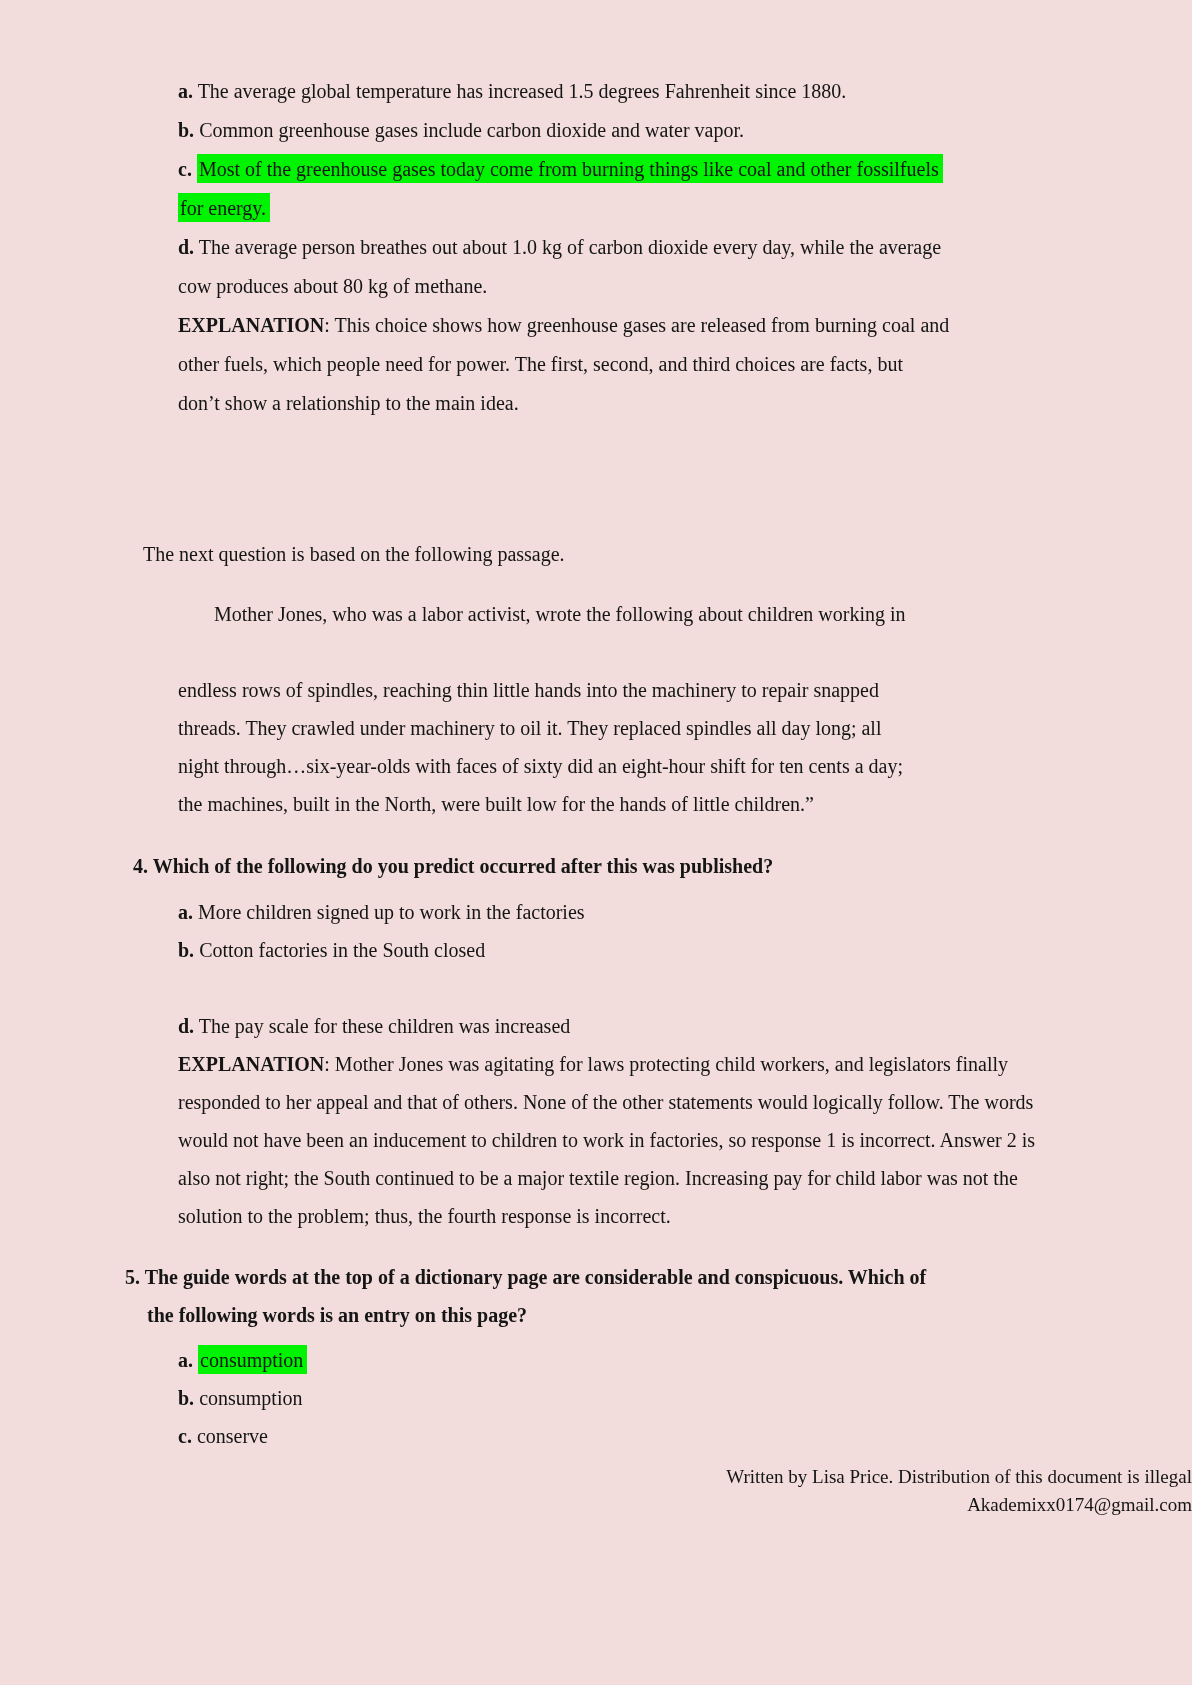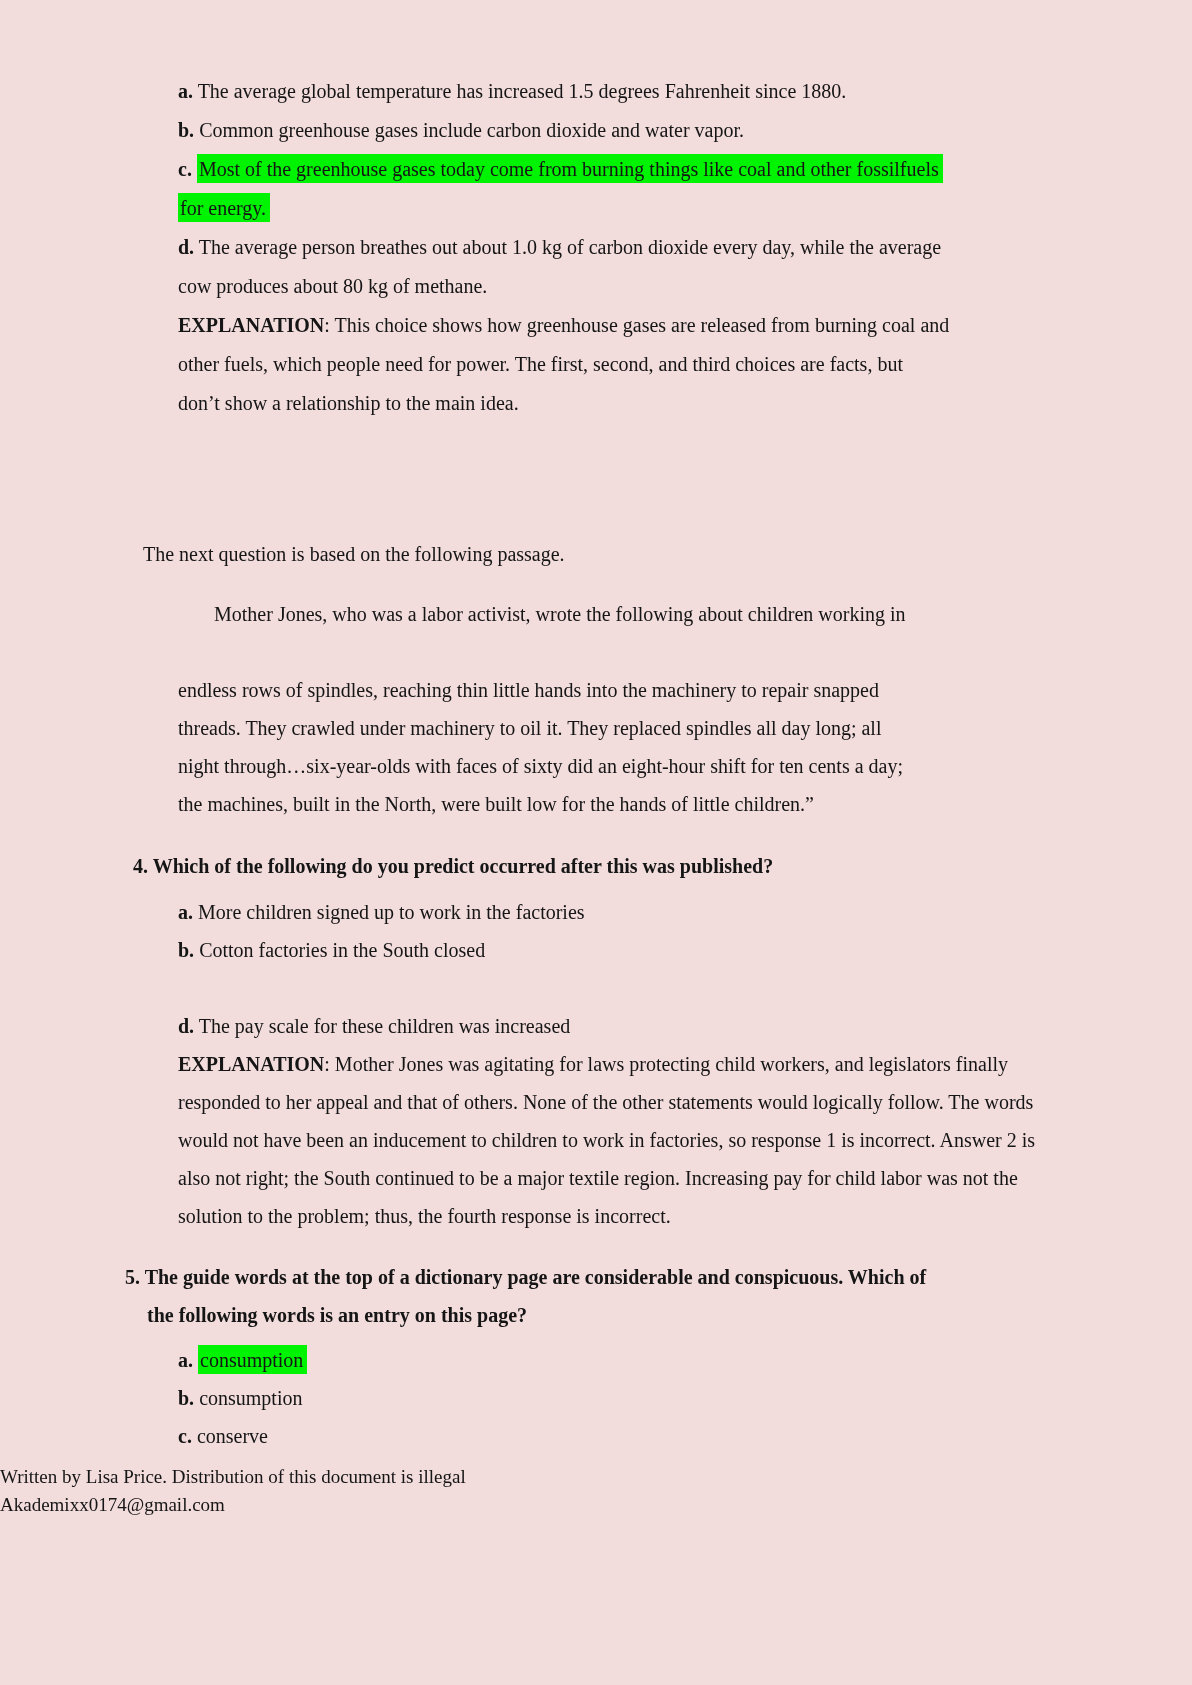--- a/index.html
+++ b/index.html
@@ -9,21 +9,21 @@
     background:var(--page-bg,#f2dcdc);
     color:var(--ink,#151515);
     font-family:"Liberation Serif", serif;
     font-size:20px;
     overflow:hidden;
   }
   .ln{position:absolute;white-space:nowrap;line-height:31px;}
   .ln .b{font-weight:bold;}
   .ln .i{}
   .ln .hl{background:var(--hl,#00f300);padding:4px 4px 3px 2px;}
-  .footer-line{position:absolute;left:0;width:100%;text-align:left;font-size:19px;line-height:26px;}
+  .footer-line{position:absolute;left:0;width:100%;text-align:right;font-size:19px;line-height:26px;}
 </style>
 </head>
 <body>
 
 <div class="page">
 
   <div class="ln" style="top:76px;left:178px"><span class="b">a.</span><span> The average global temperature has increased 1.5 degrees Fahrenheit since 1880.</span></div>
   <div class="ln" style="top:115px;left:178px"><span class="b">b.</span><span> Common greenhouse gases include carbon dioxide and water vapor.</span></div>
   <div class="ln" style="top:154px;left:178px"><span class="b">c.</span><span> </span><span class="hl">Most of the greenhouse gases today come from burning things like coal and other fossilfuels</span></div>
   <div class="ln" style="top:193px;left:178px"><span class="hl">for energy.</span></div>

